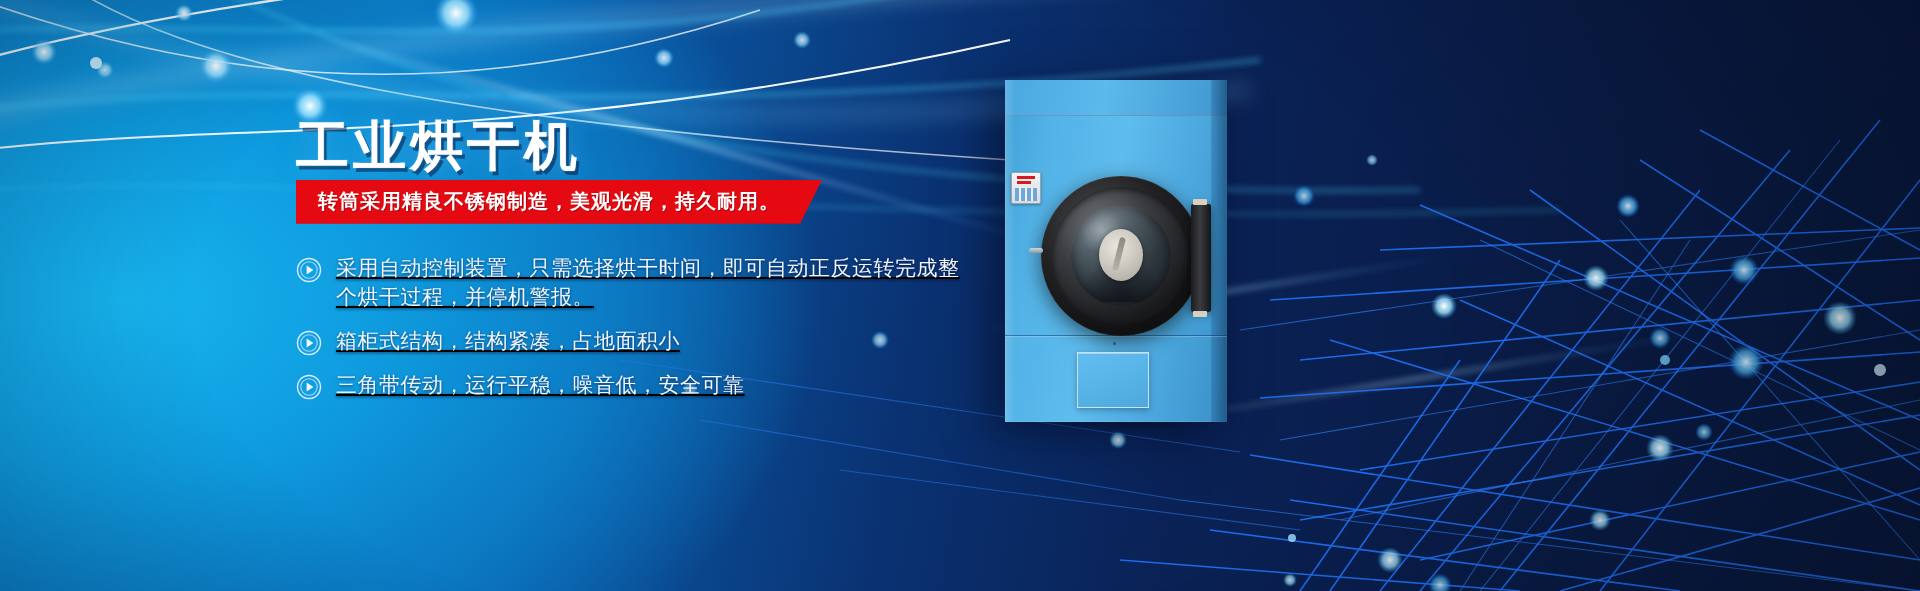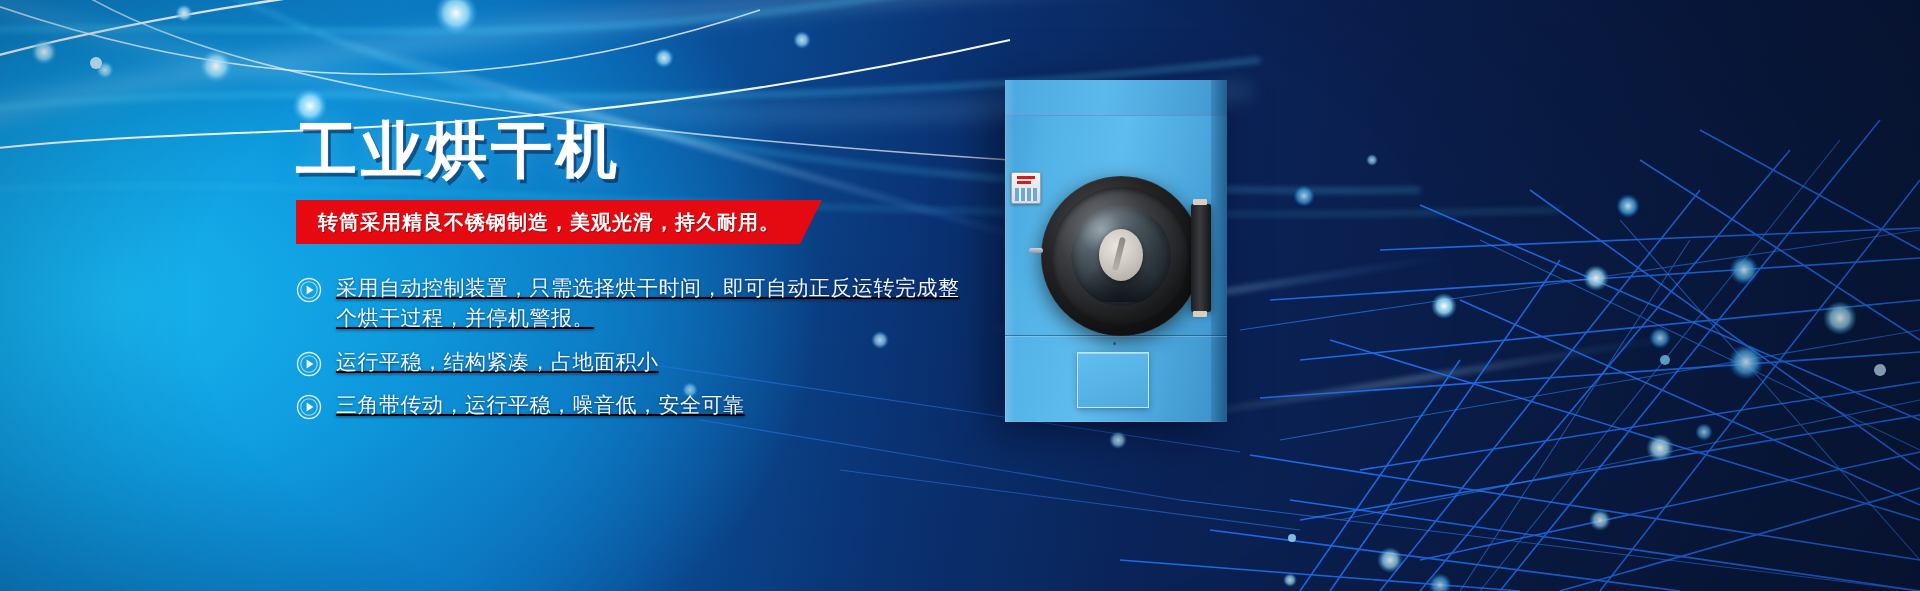--- a/index.html
+++ b/index.html
@@ -22,29 +22,29 @@
   .vignette {
     position:absolute; inset:0;
     background:radial-gradient(ellipse 1400px 760px at 820px 300px, rgba(0,0,0,0) 45%, rgba(2,8,28,0.45) 100%);
     pointer-events:none;
   }
 
   
   .content { position:absolute; left:296px; top:118px; width:760px; }
 
   .title {
-    font-size:61px; font-weight:bold; color:#ffffff;
+    font-size:53px; font-weight:bold; color:#ffffff;
     letter-spacing:4px; line-height:1.05;
     text-shadow:
       0 0 1px rgba(255,255,255,.9),
       3px 4px 0 rgba(6,28,70,.55),
       0 0 24px rgba(120,200,255,.35);
   }
 
-  .ribbon-wrap { margin-top:18px; position:relative; height:44px; }
+  .ribbon-wrap { margin-top:6px; position:relative; height:44px; }
   .ribbon {
     position:absolute; left:0; top:0;
     height:44px;
     background:#e50a12;
     display:flex; align-items:center;
     padding:0 42px 0 22px;
     clip-path: polygon(0 0, 100% 0, calc(100% - 22px) 100%, 0 100%);
     box-shadow:0 2px 14px rgba(120,0,0,.35);
   }
   .ribbon-text {
@@ -373,21 +373,21 @@
       </div>
 
       <div class="feature">
         <span class="bullet-icon">
           <svg viewBox="0 0 26 26" width="26" height="26">
             <circle cx="13" cy="13" r="11.5" fill="none" stroke="#e8f3ff" stroke-width="1.4" opacity=".95"></circle>
             <circle cx="13" cy="13" r="8.2" fill="none" stroke="#cfe6ff" stroke-width="1.1" opacity=".8"></circle>
             <path d="M10.6 8.6 L 17.4 13 L 10.6 17.4 Z" fill="#f2f8ff"></path>
           </svg>
         </span>
-        <span class="feature-text">运行平稳，结构紧凑，占地面积小</span>
+        <span class="feature-text">箱柜式结构，结构紧凑，占地面积小</span>
       </div>
 
       <div class="feature">
         <span class="bullet-icon">
           <svg viewBox="0 0 26 26" width="26" height="26">
             <circle cx="13" cy="13" r="11.5" fill="none" stroke="#e8f3ff" stroke-width="1.4" opacity=".95"></circle>
             <circle cx="13" cy="13" r="8.2" fill="none" stroke="#cfe6ff" stroke-width="1.1" opacity=".8"></circle>
             <path d="M10.6 8.6 L 17.4 13 L 10.6 17.4 Z" fill="#f2f8ff"></path>
           </svg>
         </span>

